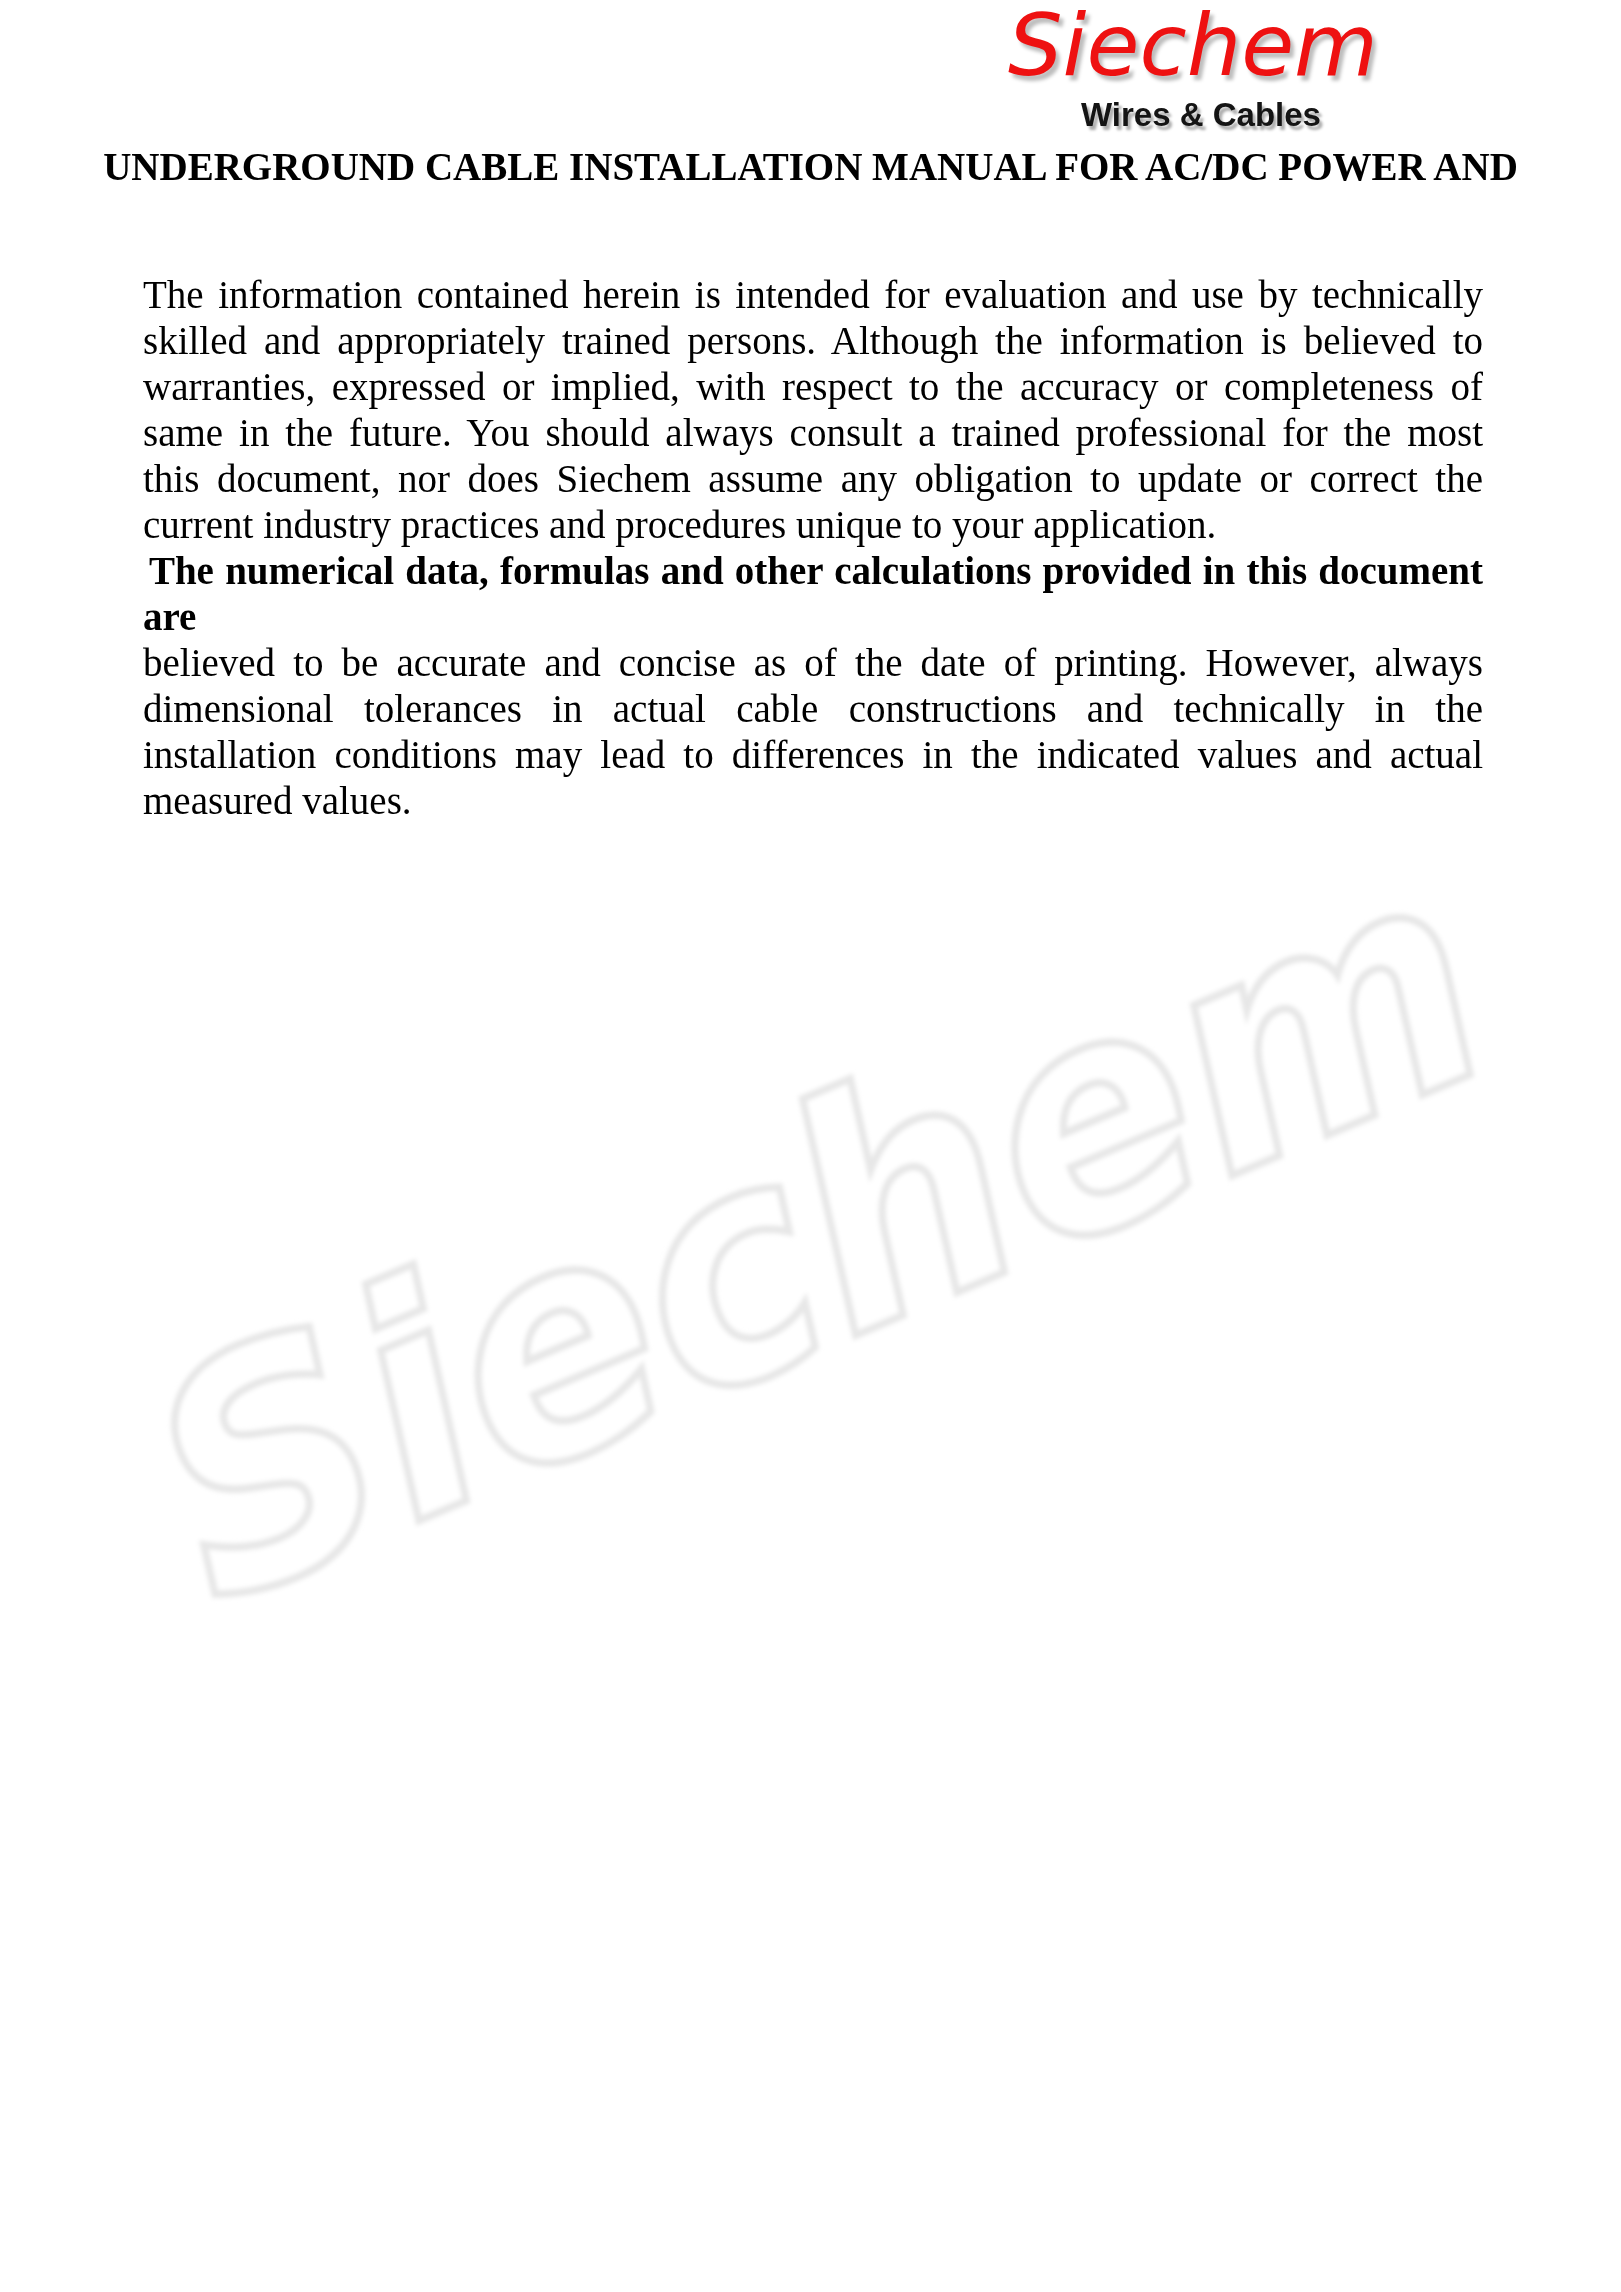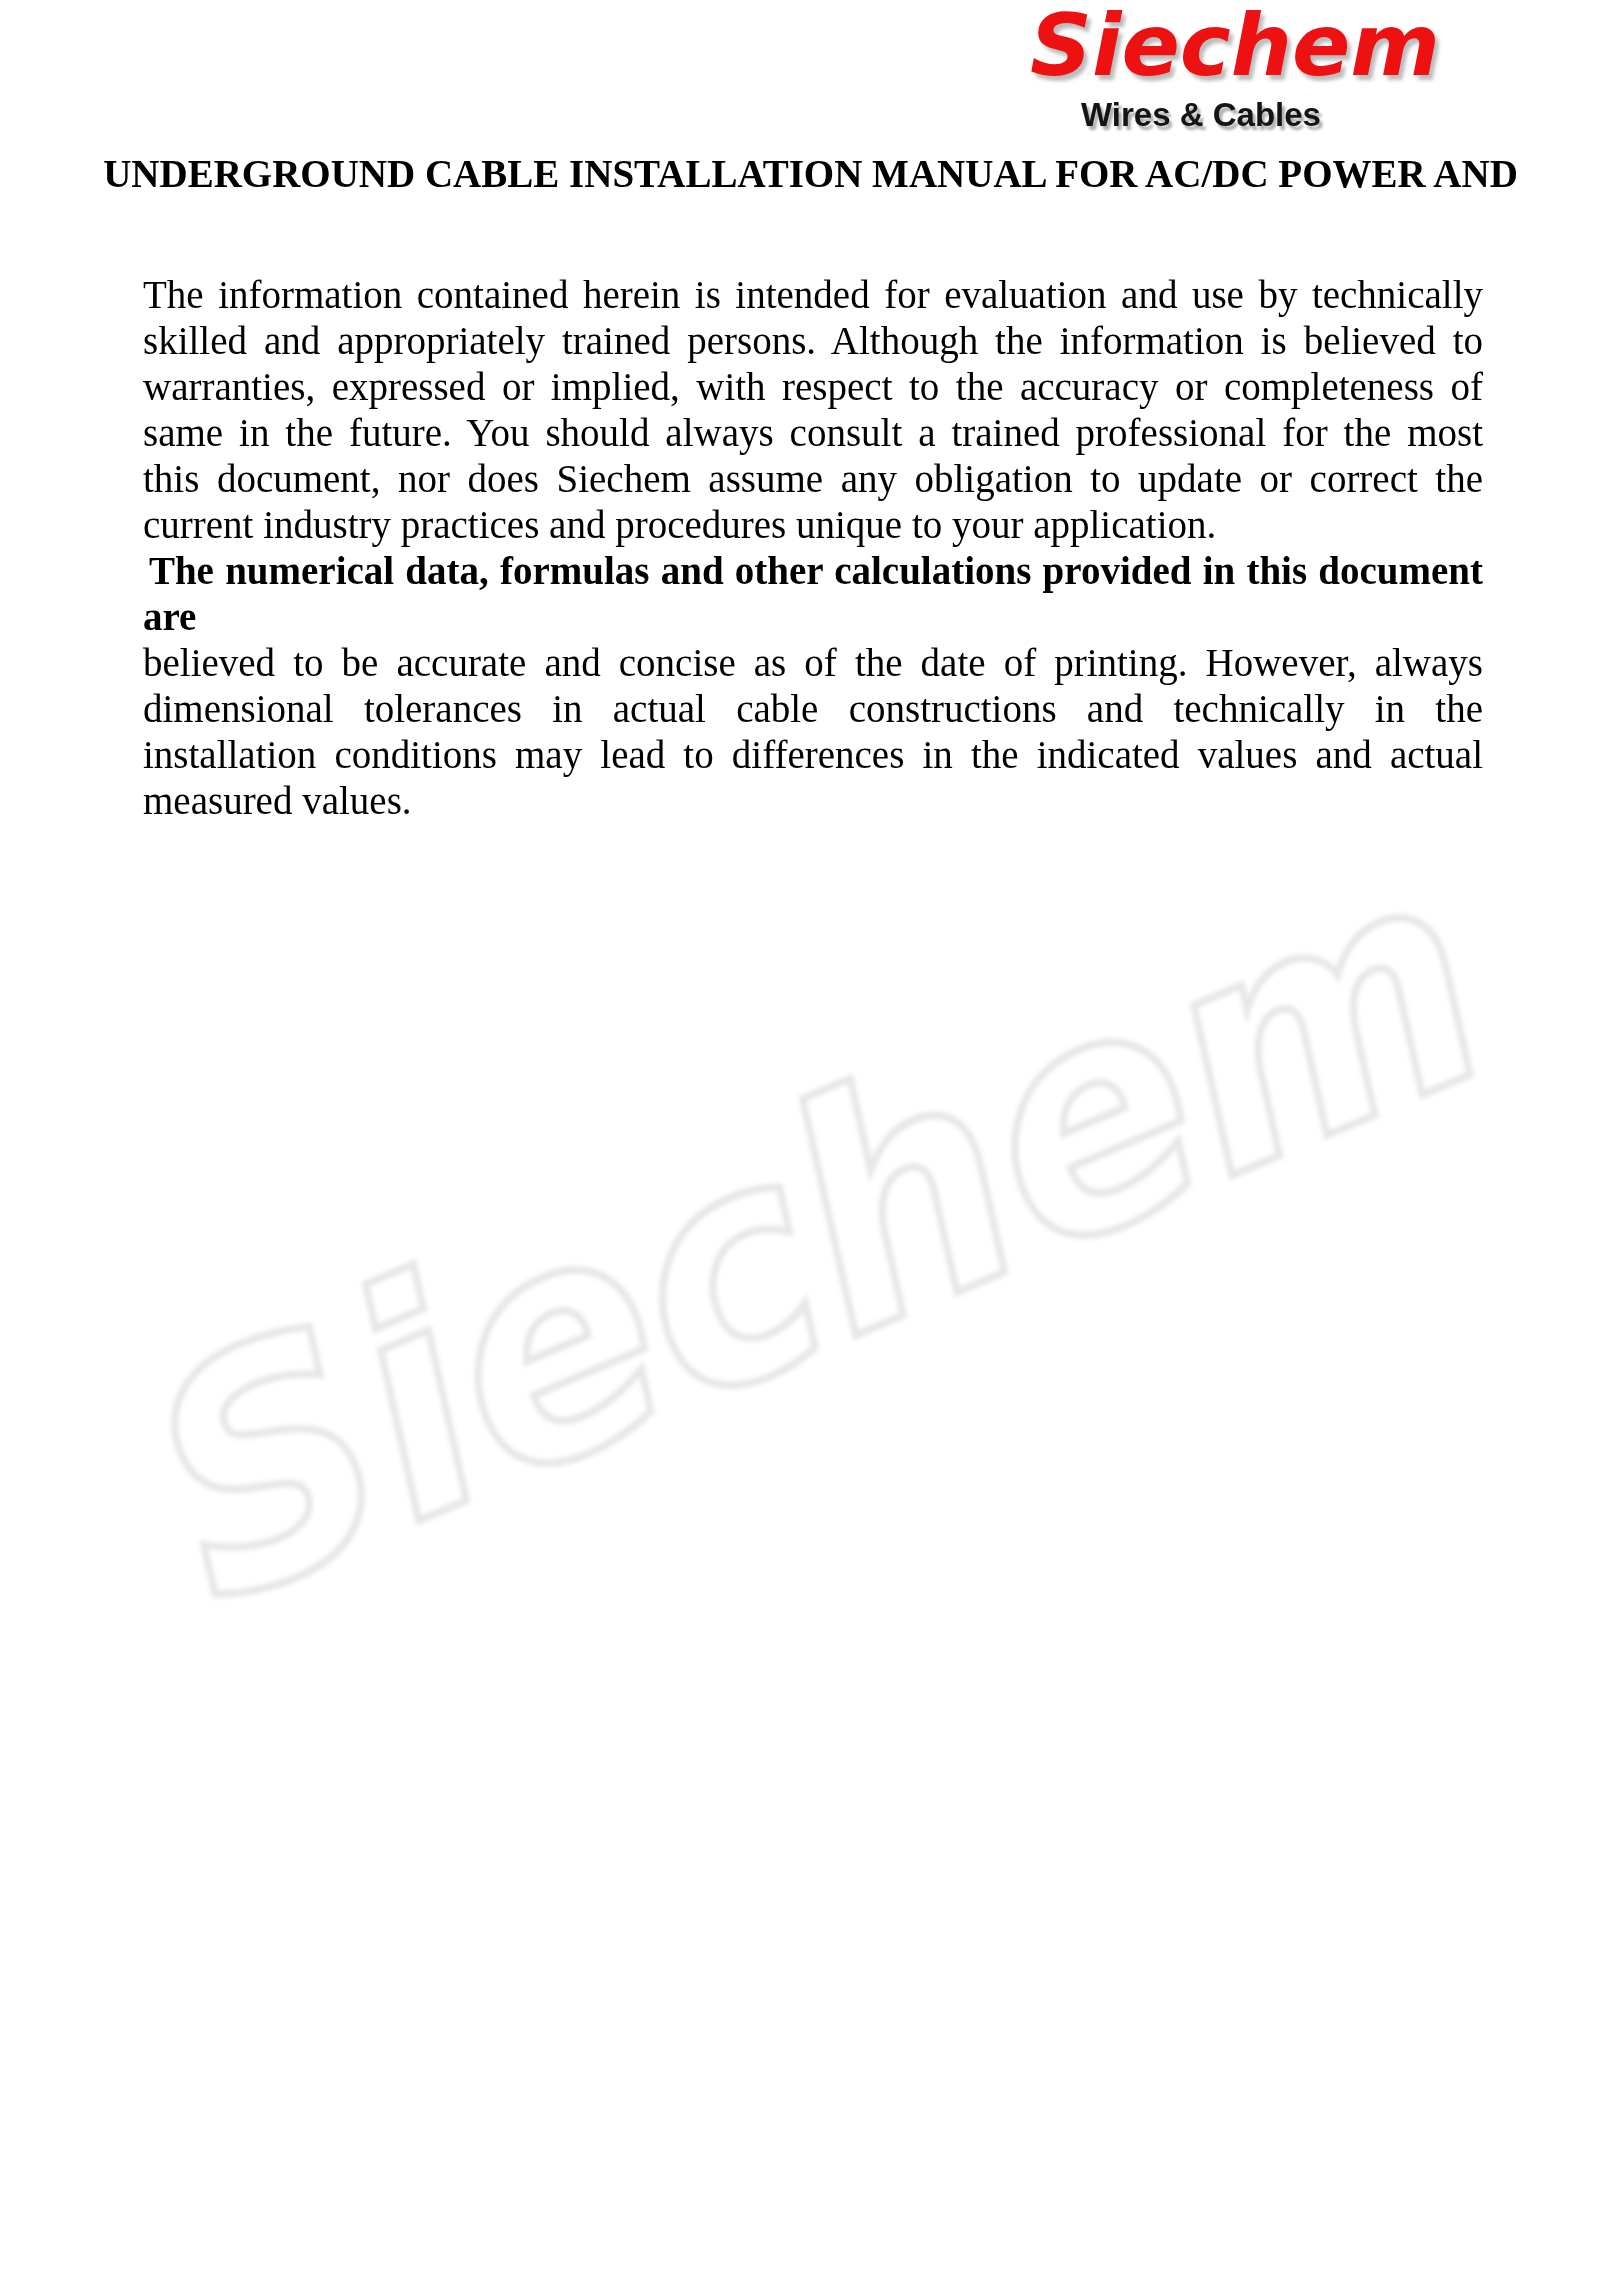--- a/index.html
+++ b/index.html
@@ -20,28 +20,27 @@
   }
 
   
   .brand {
     position: absolute;
     left: 1008px;
     top: 2px;
     z-index: 2;
     font-family: "DejaVu Sans", sans-serif;
     font-style: italic;
-    font-weight: bold;
+    font-weight: normal;
     font-size: 86px;
     line-height: 1;
     letter-spacing: 0px;
     color: #ee1111;
     text-shadow: 3.9px 4.9px 3.9px #bdbdbd;
     white-space: nowrap;
-    margin-left: 22px;
   }
   .tagline {
     position: absolute;
     left: 1081px;
     top: 98px;
     z-index: 2;
     font-family: "Liberation Sans", sans-serif;
     font-weight: bold;
     font-size: 33px;
     line-height: 1;
@@ -56,21 +55,20 @@
     left: 0;
     top: 144px;
     width: 1621px;
     z-index: 2;
     text-align: center;
     font-family: "Liberation Serif", serif;
     font-weight: bold;
     font-size: 39px;
     line-height: 46px;
     color: #000000;
-    margin-top: 7px;
   }
 
   
   .body-text {
     position: absolute;
     left: 143px;
     top: 272px;
     width: 1340px;
     z-index: 2;
     font-family: "Liberation Serif", serif;

